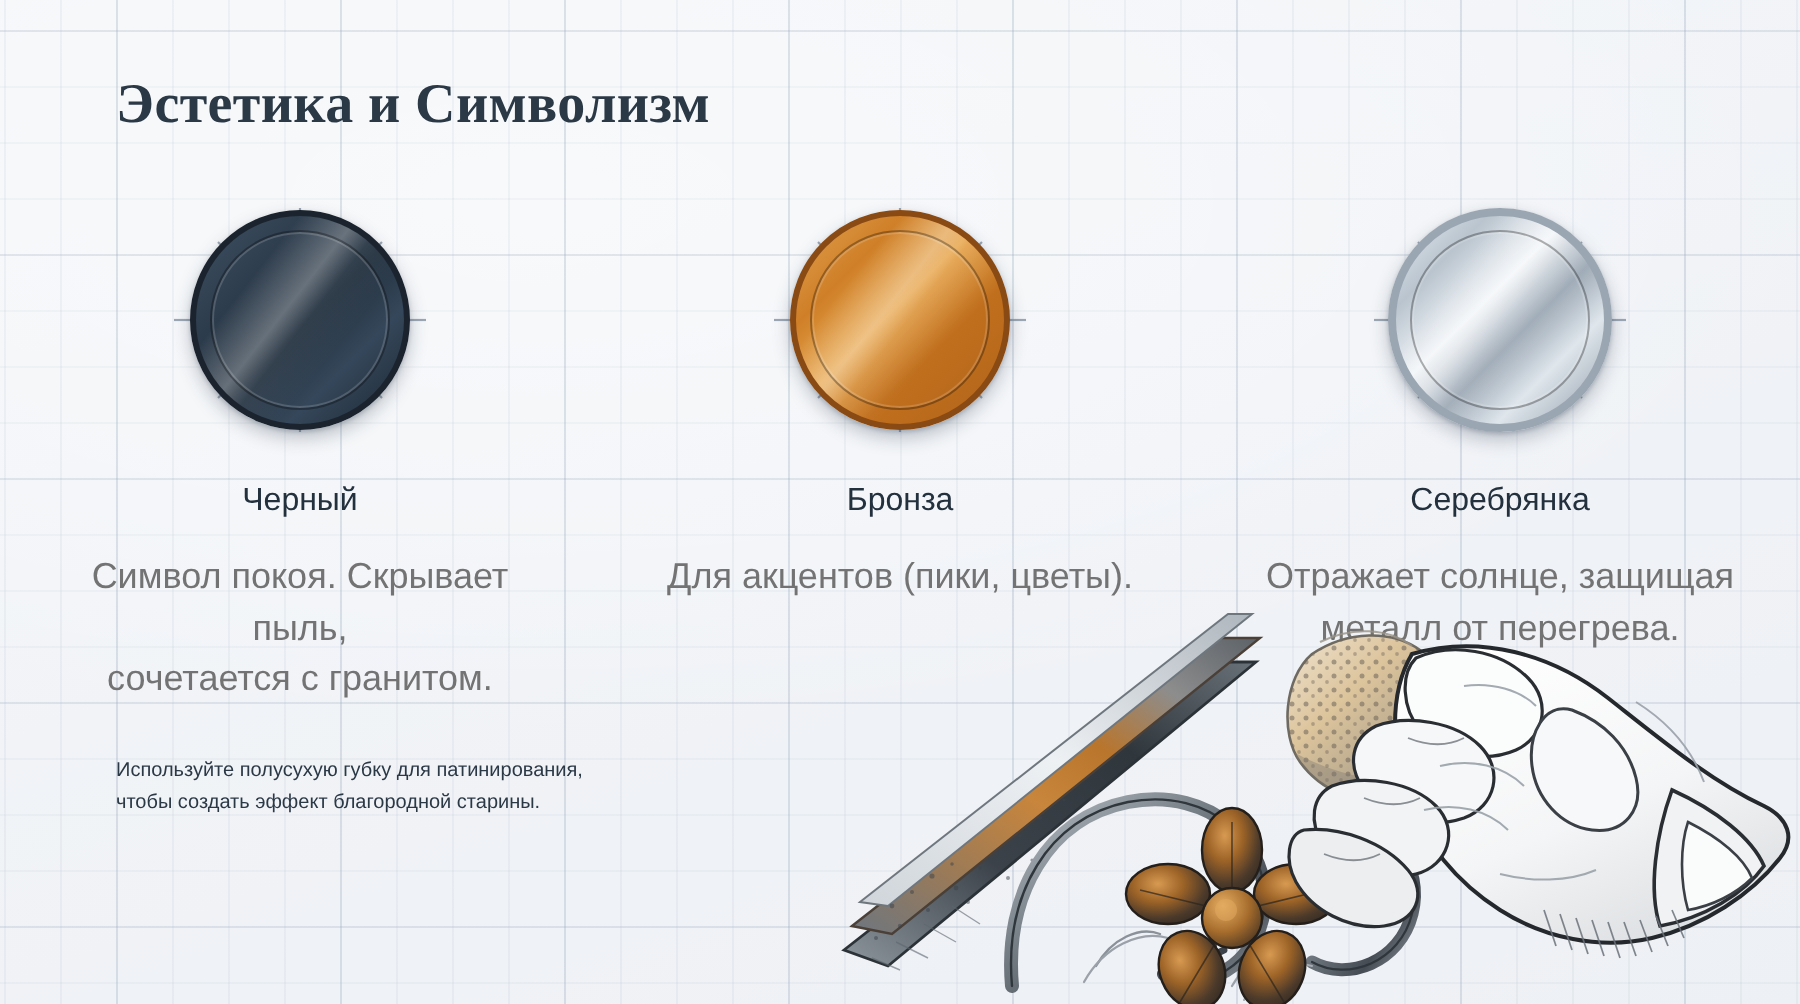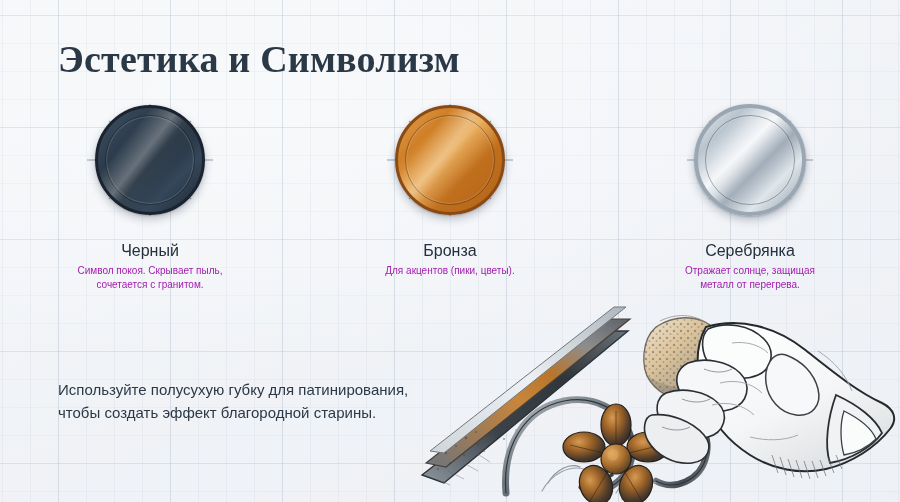--- a/index.html
+++ b/index.html
@@ -44,21 +44,21 @@
     pointer-events: none;
   }
 
   
   .title {
     position: absolute;
     left: 58px;
     top: 37px;
     font-family: "Liberation Serif", serif;
     font-weight: bold;
-    font-size: 38px;
+    font-size: 28px;
     letter-spacing: 0.2px;
     color: #2b3947;
     white-space: nowrap;
   }
 
   
   .swatches {
     position: absolute;
     left: 0;
     top: 104px;
@@ -127,35 +127,35 @@
       linear-gradient(135deg, #e2a253 0%, #cf7f27 26%, #e8a851 46%, #c06f1d 66%, #b3641a 100%);
     border: 3px solid #8a4a13;
   }
 
   .name {
     margin-top: 26px;
     font-size: 16px;
     color: #23303d;
   }
   .desc {
-    margin-top: 4px;
-    font-size: 10px;
+    margin-top: 16px;
+    font-size: 18px;
     line-height: 1.42;
-    color: #a21caf;
+    color: #737373;
     text-align: center;
     max-width: 250px;
     white-space: pre-line;
   }
 
   
   .tip {
     position: absolute;
     left: 58px;
     top: 378px;
-    font-size: 15px;
+    font-size: 10px;
     line-height: 1.55;
     color: #2b3947;
     white-space: pre-line;
   }
 
   
   .illustration {
     position: absolute;
     right: 0;
     bottom: 0;

